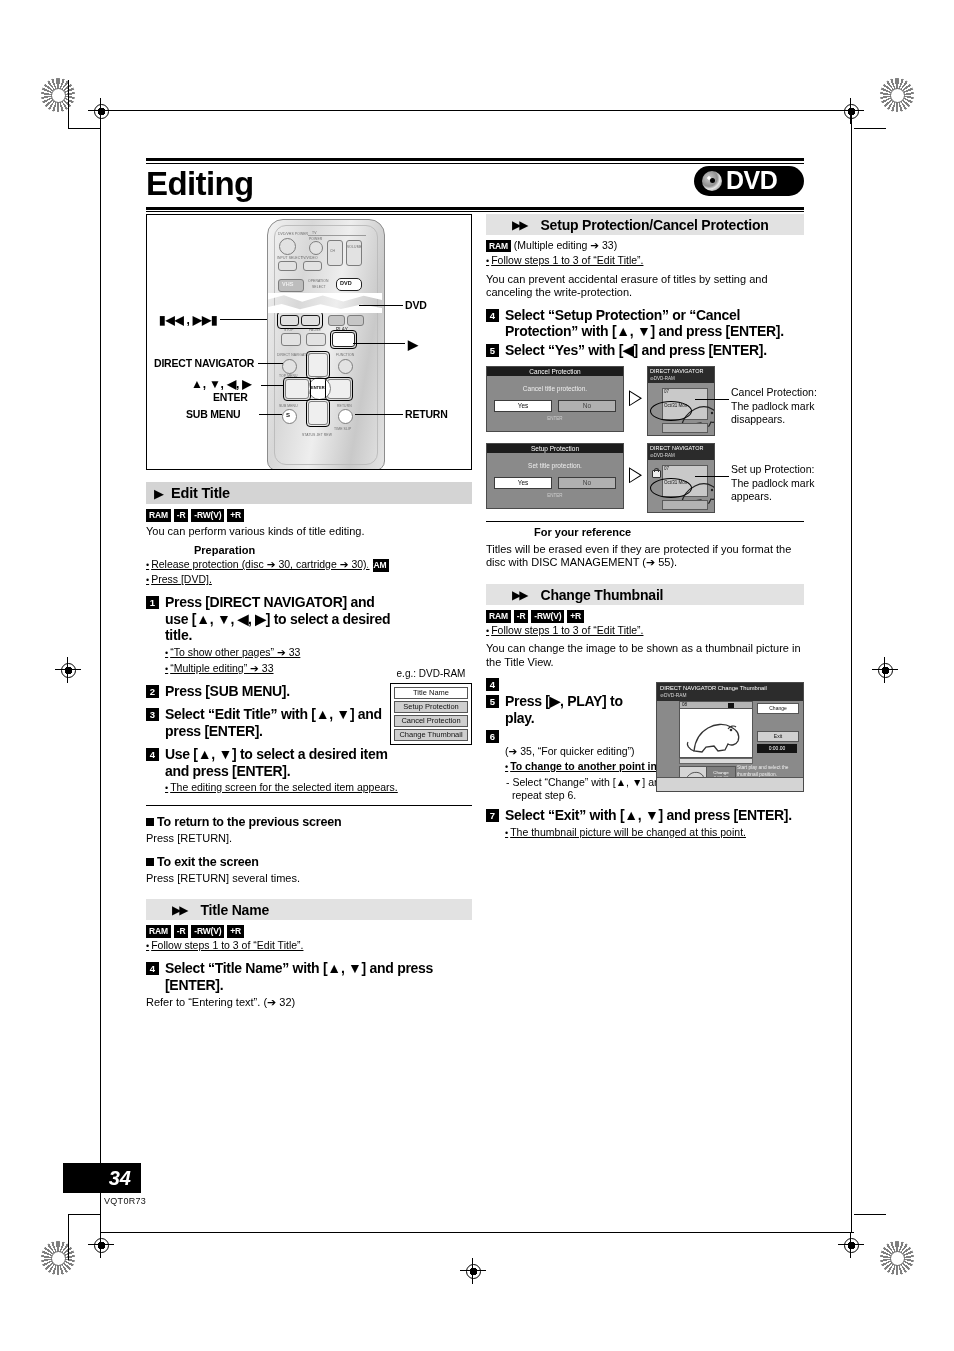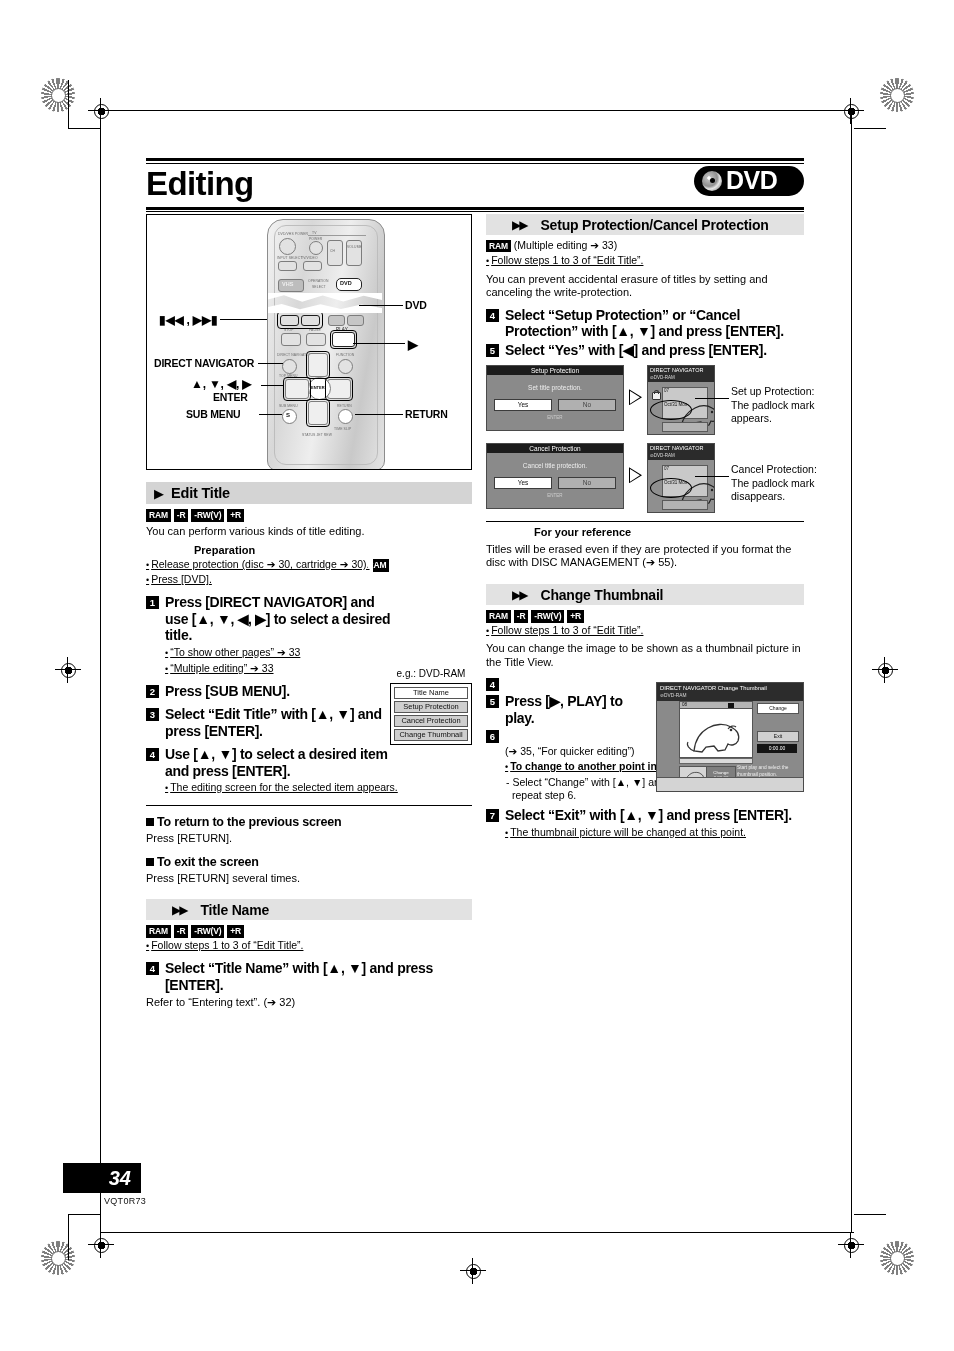--- a/index.html
+++ b/index.html
@@ -405,20 +405,54 @@
 
     <div class="step">
       <div class="stepnum">4</div>
       <div class="steptxt">Select “Setup Protection” or “Cancel Protection” with [▲, ▼] and press [ENTER].</div>
     </div>
     <div class="step" style="margin-top:2px;">
       <div class="stepnum">5</div>
       <div class="steptxt">Select “Yes” with [◀] and press [ENTER].</div>
     </div>
 
+    <div class="scr-row" style="margin-top:8px;">
+      <div class="scr" style="width:136px;height:64px;">
+        <div class="scr-title">Cancel Protection</div>
+        <div class="scr-msg">Cancel title protection.</div>
+        <div class="yn">
+          <div class="yes">Yes</div>
+          <div class="no">No</div>
+        </div>
+        <div class="entericon">ENTER</div>
+      </div>
+      <div class="tri-o"></div>
+      <div class="navscr">
+        <div class="nhead">DIRECT NAVIGATOR</div>
+        <div class="nsub">⊘DVD-RAM</div>
+        <div class="nbody">
+          <div class="thumbcell">
+            <span class="tnum">07</span>
+            <svg class="dino" viewBox="0 0 56 40">
+              <path d="M10 34 C12 26 16 20 24 16 C30 13 36 13 41 16 C45 18 47 22 46 26 C45 29 42 30 40 29 L38 33 L33 34 L30 30 L22 31 L19 35 Z" fill="none" stroke="#222" stroke-width="1.2"></path>
+              <circle cx="41" cy="20" r="1.2" fill="#222"></circle>
+            </svg>
+          </div>
+          <div class="ellipse"></div>
+          <div class="dinotxt">Oct/31 Mon</div>
+          <div class="nrow2"></div>
+        </div>
+      </div>
+      <div style="flex:1;position:relative;">
+        <div class="notetxt" style="left:16px;top:20px;width:108px;white-space:pre-line;">Cancel Protection:
+The padlock mark disappears.</div>
+        <div class="noteline" style="left:-20px;top:33px;width:34px;"></div>
+      </div>
+    </div>
+
     <div class="scr-row">
       <div class="scr" style="width:136px;height:64px;">
         <div class="scr-title">Setup Protection</div>
         <div class="scr-msg">Set title protection.</div>
         <div class="yn">
           <div class="yes">Yes</div>
           <div class="no">No</div>
         </div>
         <div class="entericon">ENTER</div>
       </div>
@@ -436,54 +470,20 @@
           </div>
           <div class="lock"></div>
           <div class="ellipse"></div>
           <div class="dinotxt">Oct/31 Mon</div>
           <div class="nrow2"></div>
         </div>
       </div>
       <div style="flex:1;position:relative;">
         <div class="notetxt" style="left:16px;top:20px;width:108px;white-space:pre-line;">Set up Protection:
 The padlock mark appears.</div>
-        <div class="noteline" style="left:-20px;top:33px;width:34px;"></div>
-      </div>
-    </div>
-
-    <div class="scr-row" style="margin-top:8px;">
-      <div class="scr" style="width:136px;height:64px;">
-        <div class="scr-title">Cancel Protection</div>
-        <div class="scr-msg">Cancel title protection.</div>
-        <div class="yn">
-          <div class="yes">Yes</div>
-          <div class="no">No</div>
-        </div>
-        <div class="entericon">ENTER</div>
-      </div>
-      <div class="tri-o"></div>
-      <div class="navscr">
-        <div class="nhead">DIRECT NAVIGATOR</div>
-        <div class="nsub">⊘DVD-RAM</div>
-        <div class="nbody">
-          <div class="thumbcell">
-            <span class="tnum">07</span>
-            <svg class="dino" viewBox="0 0 56 40">
-              <path d="M10 34 C12 26 16 20 24 16 C30 13 36 13 41 16 C45 18 47 22 46 26 C45 29 42 30 40 29 L38 33 L33 34 L30 30 L22 31 L19 35 Z" fill="none" stroke="#222" stroke-width="1.2"></path>
-              <circle cx="41" cy="20" r="1.2" fill="#222"></circle>
-            </svg>
-          </div>
-          <div class="ellipse"></div>
-          <div class="dinotxt">Oct/31 Mon</div>
-          <div class="nrow2"></div>
-        </div>
-      </div>
-      <div style="flex:1;position:relative;">
-        <div class="notetxt" style="left:16px;top:20px;width:108px;white-space:pre-line;">Cancel Protection:
-The padlock mark disappears.</div>
         <div class="noteline" style="left:-20px;top:33px;width:34px;"></div>
       </div>
     </div>
 
     <div class="hr-thin" style="margin-top:8px;"></div>
     <p class="bold" style="margin-top:4px;">For your reference</p>
     <p>Titles will be erased even if they are protected if you format the disc with DISC MANAGEMENT (➔ 55).</p>
 
     <div class="sub-bar">
       <span class="arrow">▶▶</span>

